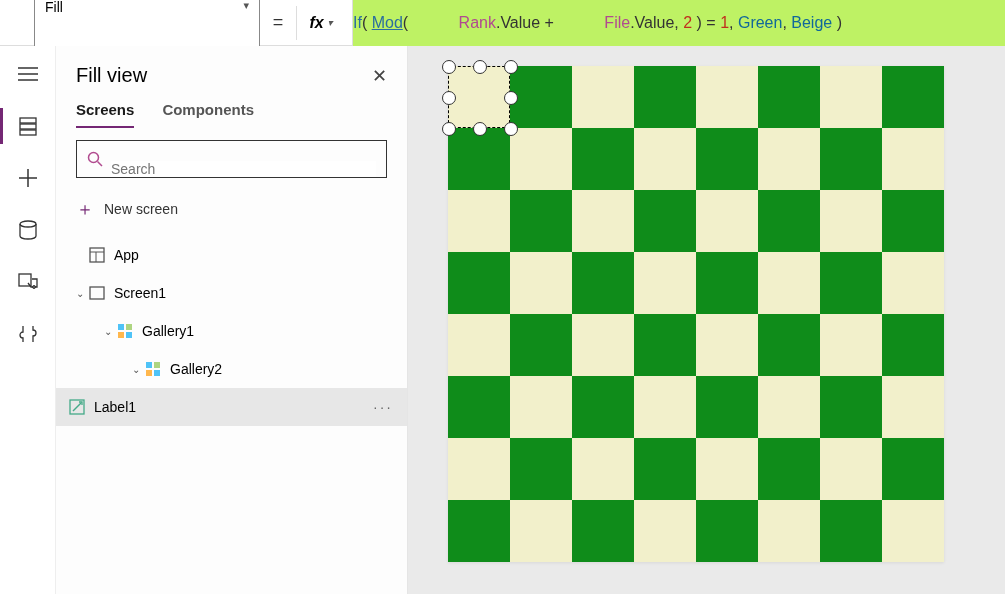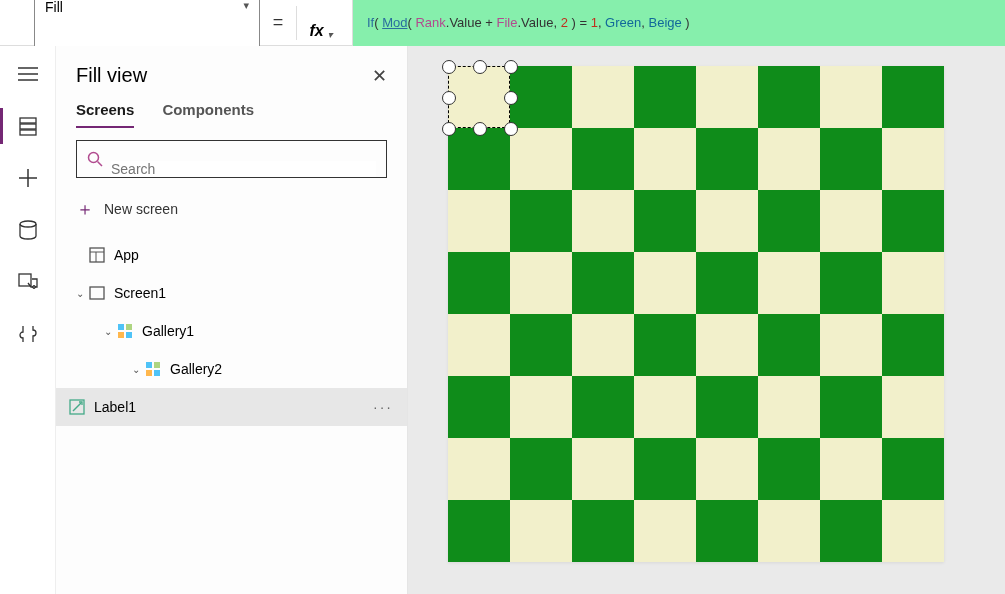--- a/index.html
+++ b/index.html
@@ -2,24 +2,24 @@
 <html><head>
 <meta charset="utf-8">
 <style>
   * { box-sizing: border-box; margin: 0; padding: 0; font-family: "Segoe UI", Arial, sans-serif; }
   body { width: 1005px; height: 594px; background: #f8f8f8; overflow: hidden; }
 
   
   .topbar { display:flex; align-items:center; height:46px; border-bottom:1px solid #ddd; background:#fff; }
   .prop-select { width:226px; height:50px; margin-left:34px; border:1px solid #888; display:flex; justify-content:space-between; padding:0 10px; font-size:14px; background:#fff; cursor:pointer;}
   .equals { width:36px; text-align:center; font-size:18px; color:#333;}
-  .fx-box { width:56px; height:34px; border-left:1px solid #ddd; display:flex; align-items:flex-end; justify-content:center; font-size:16px; font-style:italic; cursor:pointer; gap:4px;}
+  .fx-box { width:56px; height:34px; border-left:1px solid #ddd; display:flex; align-items:center; justify-content:center; font-size:16px; font-style:italic; cursor:pointer; gap:4px;}
   .fx-box .chev { font-size:10px; color:#555;}
-  .formula { flex:1; height:46px; display:flex; align-items:center; padding-left:14px; font-family:"Segoe UI",monospace; font-size:13px; border-left:1px solid #ddd; background:#86efac; white-space:pre;}
-  .tok-if{color:#2a6e9e;} .tok-fn{color:#2a6e9e;text-decoration:underline;} .tok-obj{color:#b14b8f;} .tok-prop{color:#333;} .tok-num{color:#c02f1d;} .tok-id{color:#11689a;} .tok-op{color:#333;} .tok-paren{color:#333;}
+  .formula { flex:1; height:46px; display:flex; align-items:center; padding-left:0; font-family:"Segoe UI",monospace; font-size:16px; border-left:1px solid #ddd; background:#bef264; white-space:pre;}
+  .tok-if{color:#2a6e9e;} .tok-fn{color:#2a6e9e;text-decoration:underline;} .tok-obj{color:#b14b8f;margin-left:46px;} .tok-prop{color:#333;} .tok-num{color:#c02f1d;} .tok-id{color:#11689a;} .tok-op{color:#333;} .tok-paren{color:#333;}
 
   
   .main { display:flex; height:548px;}
   .rail { width:56px; background:#fff; border-right:1px solid #eee; display:flex; flex-direction:column; align-items:center; padding-top:14px; gap:24px;}
   .rail-item { width:28px; height:28px; display:flex; align-items:center; justify-content:center; color:#555; cursor:pointer; }
   .rail-item.active-marker { position:relative;}
   .rail-item.active-marker::before { content:""; position:absolute; left:-14px; top:-4px; width:3px; height:36px; background:#742774;}
 
   .panel { width:352px; background:#fdfdfd; border-right:1px solid #e5e5e5; }
   .panel-header { display:flex; align-items:center; justify-content:space-between; padding:18px 20px 8px 20px;}

